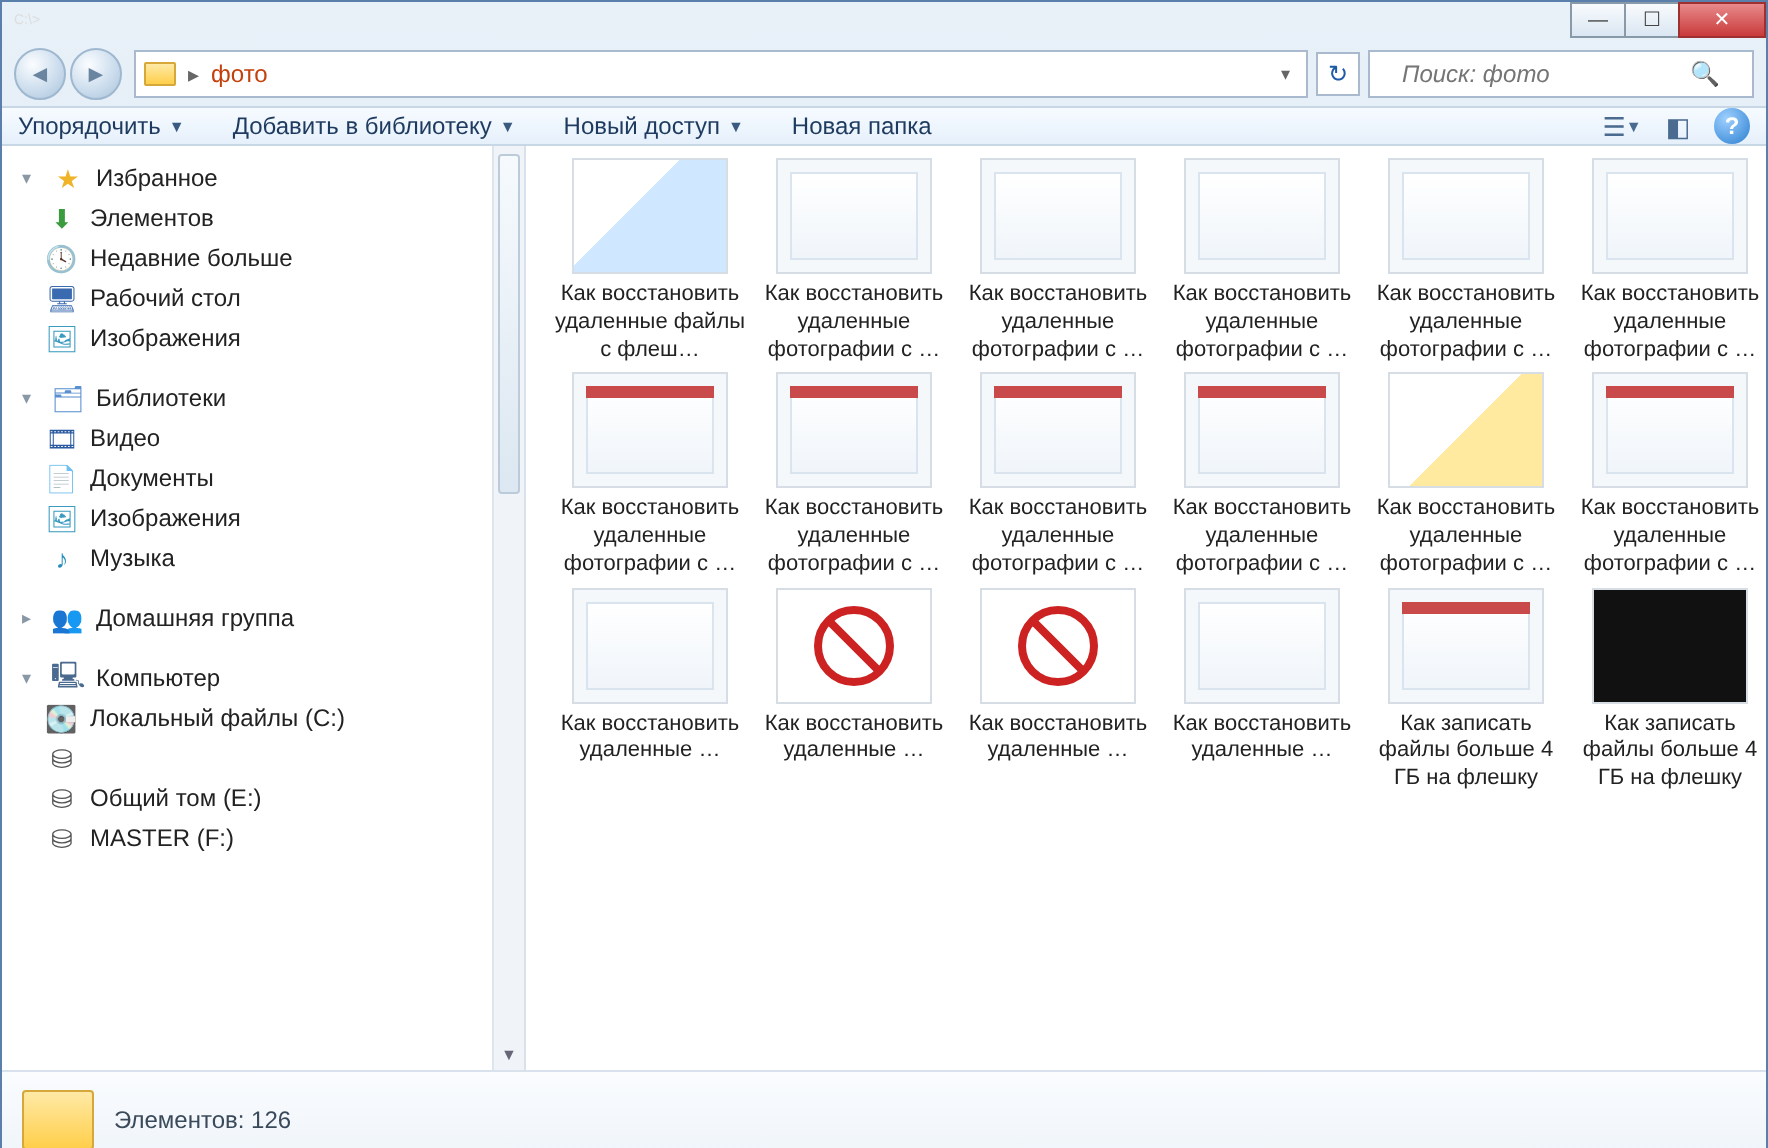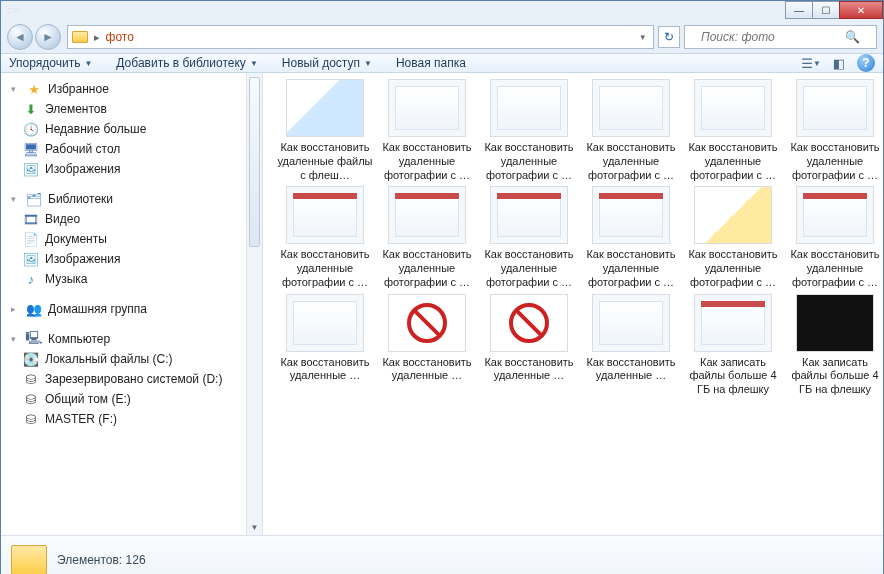--- a/index.html
+++ b/index.html
@@ -188,21 +188,20 @@
             <span class="exp">▾</span>
             <span class="sb-ic comp">🖳</span>
             <span>Компьютер</span>
           </div>
         <div class="sb-item">
             <span class="sb-ic disk">💽</span>
             <span>Локальный файлы (C:)</span>
           </div>
         <div class="sb-item">
             <span class="sb-ic drive">⛁</span>
-            <span>Зарезервировано системой (D:)</span>
           </div>
         <div class="sb-item">
             <span class="sb-ic drive">⛁</span>
             <span>Общий том (E:)</span>
           </div>
         <div class="sb-item">
             <span class="sb-ic drive">⛁</span>
             <span>MASTER (F:)</span>
           </div>
       </div>

